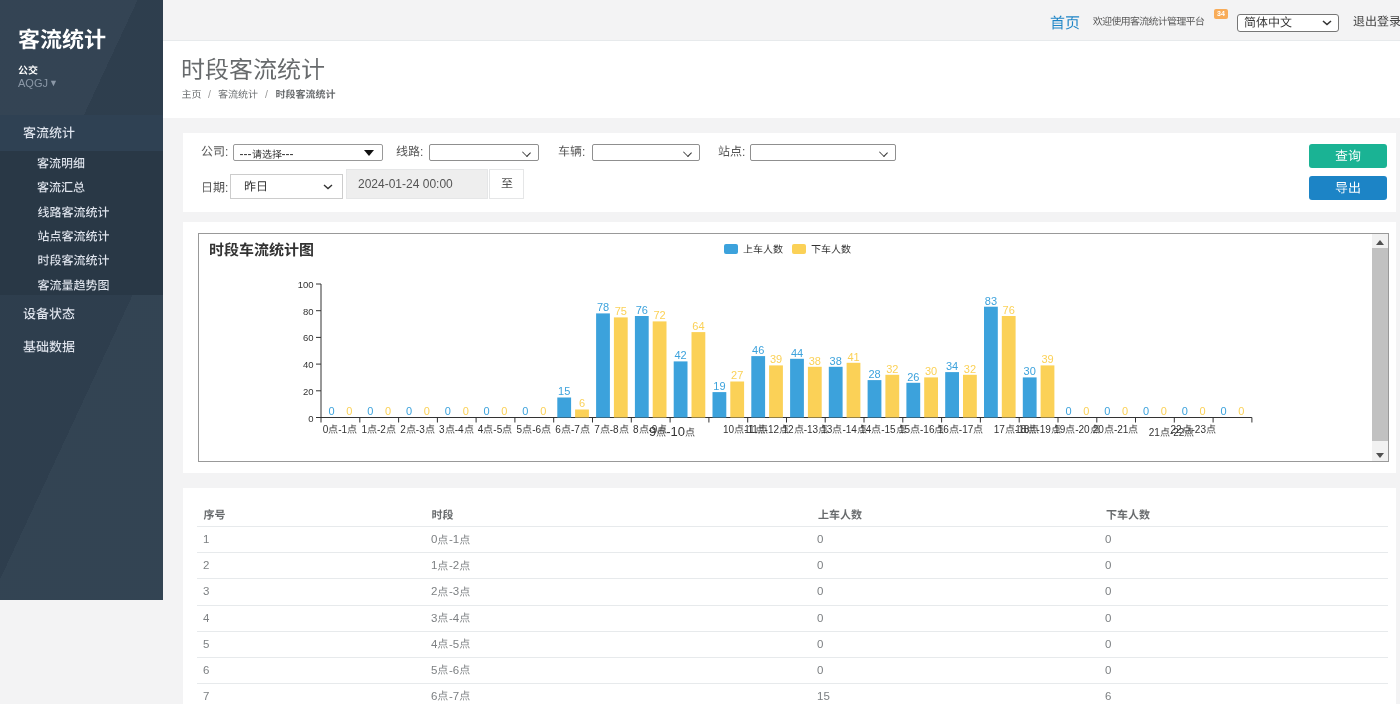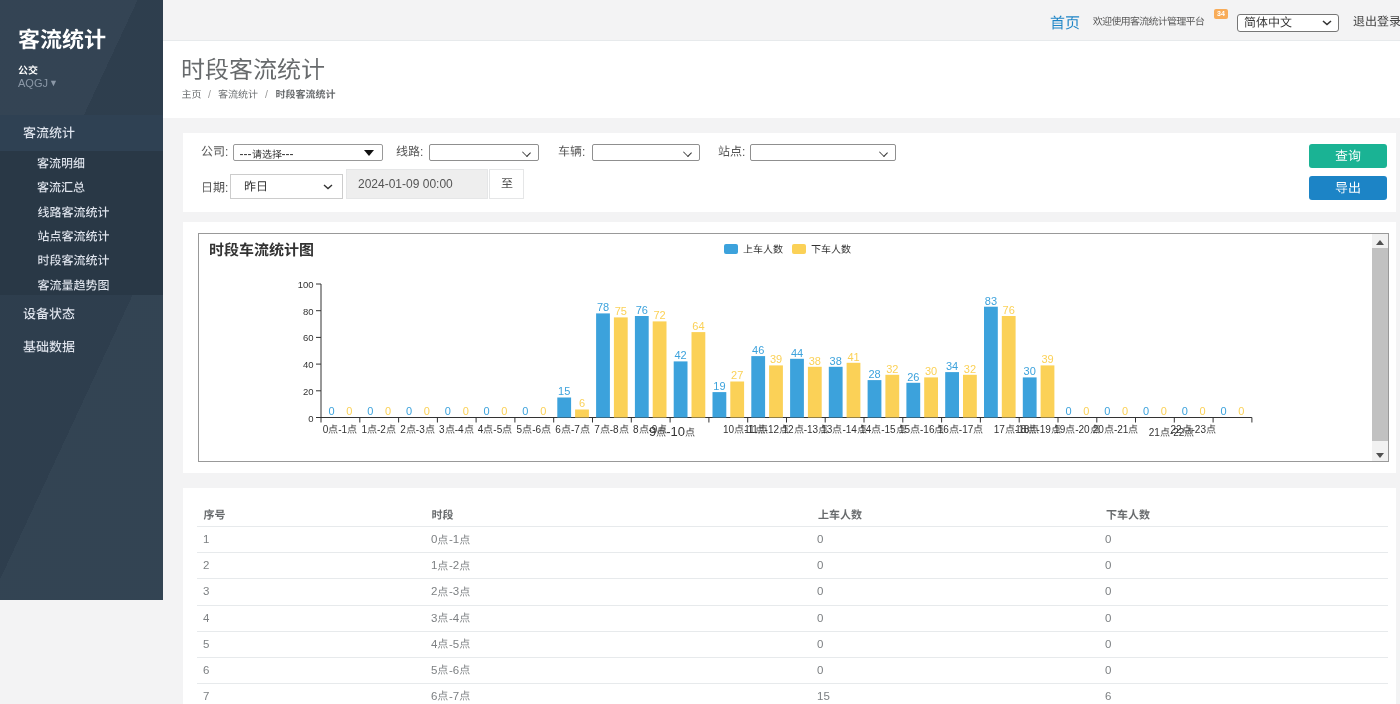--- a/index.html
+++ b/index.html
@@ -284,21 +284,21 @@
       </svg>:</div>
     <div style="position:absolute;left:47px;top:41px;width:111px;height:23px;background:#fff;border:1px solid #ccc">
       <div style="position:absolute;left:13px;top:5px;font-size:12px;color:#333"><svg class="cj" width="24.0" height="12" viewBox="0 -88 200 100" style="vertical-align:-1.44px">
           <use href="#g4006628" x="0"></use>
           <use href="#g40065E5" x="100"></use>
         </svg></div>
       <svg style="position:absolute;right:9px;top:9px" width="10" height="6" viewBox="0 0 10 6">
         <path d="M1 1l4 3.5L9 1" stroke="#333" stroke-width="1.4" fill="none"></path>
       </svg>
     </div>
-    <div class="din" style="left:163px;width:142px"><span style="padding-left:11px">2024-01-09 00:00</span></div>
+    <div class="din" style="left:163px;width:142px"><span style="padding-left:11px">2024-01-24 00:00</span></div>
     <div style="position:absolute;left:306px;top:36px;width:35px;height:30px;background:#fff;border:1px solid #e5e6e7;box-sizing:border-box;text-align:center;line-height:28px;font-size:12px;color:#555"><svg class="cj" width="12.0" height="12" viewBox="0 -88 100 100" style="vertical-align:-1.44px">
         <use href="#g40081F3" x="0"></use>
       </svg></div>
     <div class="btn" style="top:11px;background:#1ab394"><svg class="cj" width="26.0" height="13" viewBox="0 -88 200 100" style="vertical-align:-1.56px">
         <use href="#g40067E5" x="0"></use>
         <use href="#g4008BE2" x="100"></use>
       </svg></div>
     <div class="btn" style="top:43px;background:#1c84c6"><svg class="cj" width="26.0" height="13" viewBox="0 -88 200 100" style="vertical-align:-1.56px">
         <use href="#g4005BFC" x="0"></use>
         <use href="#g40051FA" x="100"></use>

